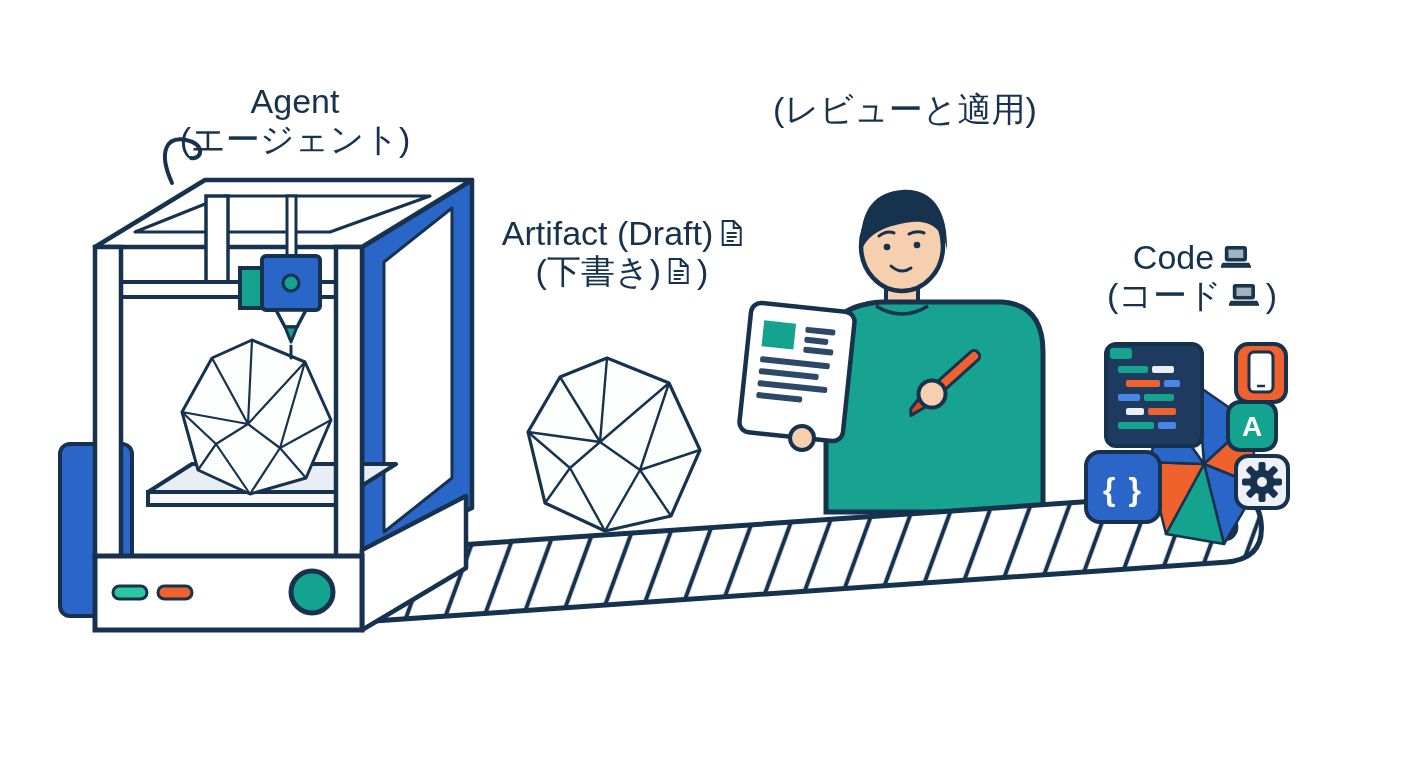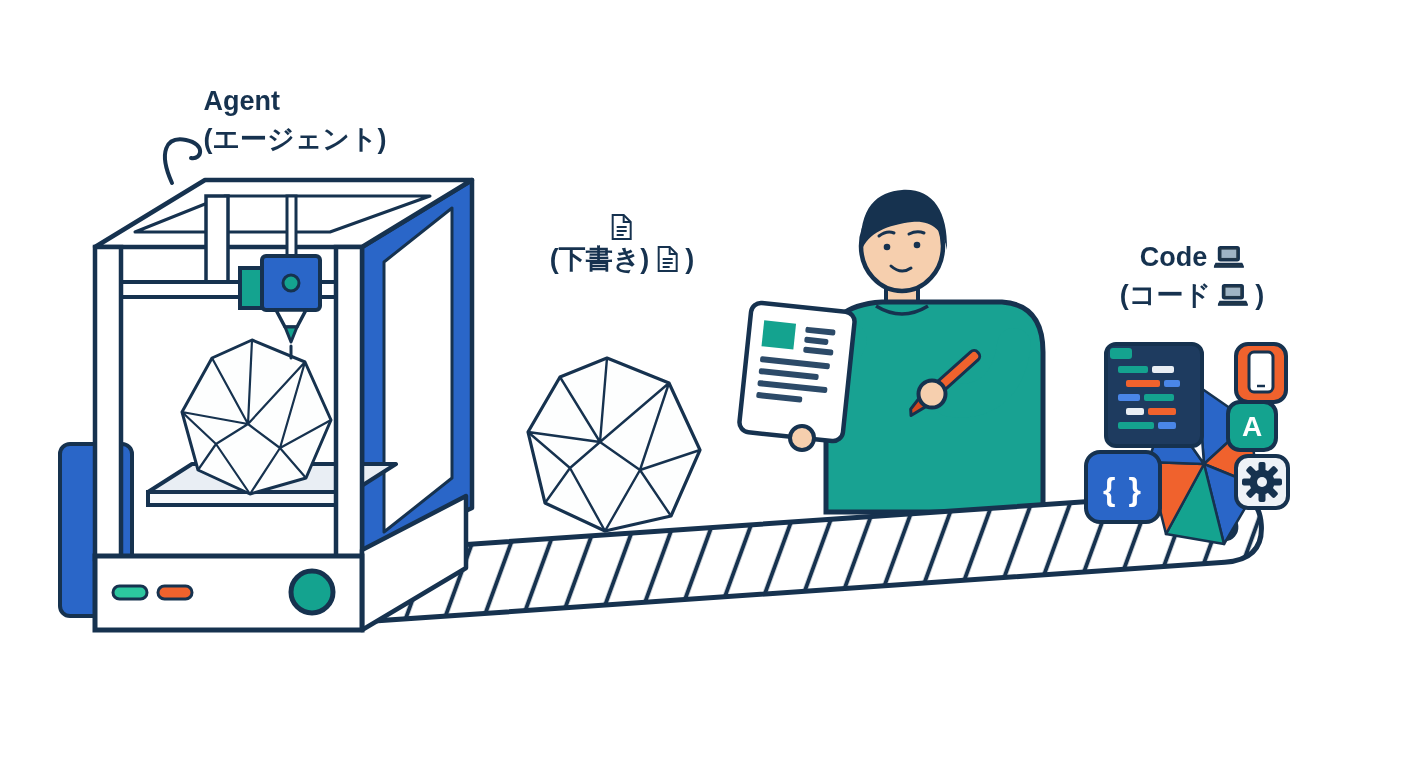--- a/index.html
+++ b/index.html
@@ -1,21 +1,21 @@
 <!DOCTYPE html>
 <html><head>
 <meta charset="utf-8">
 <style>
   *{margin:0;padding:0;box-sizing:border-box}
   html,body{width:1408px;height:768px;background:#ffffff;overflow:hidden;
     font-family:"Liberation Sans","DejaVu Sans",sans-serif}
   body{position:relative}
   .scene{position:absolute;left:0;top:0}
-  .label{position:absolute;transform:translateX(-50%);
-    color:#16324f;font-weight:700;font-size:27px;line-height:38px;white-space:nowrap}
+  .label{position:absolute;transform:translateX(-50%);text-align:center;
+    color:#16324f;font-weight:400;font-size:34px;line-height:38px;white-space:nowrap}
   .row{display:flex;align-items:center;justify-content:center;gap:7px}
   .inline-icon{display:inline-block;vertical-align:middle}
 </style>
 </head>
 <body>
 
 <svg class="scene" width="1408" height="768" viewBox="0 0 1408 768">
   <defs>
     <pattern id="beltStripes" width="40" height="90" patternUnits="userSpaceOnUse" patternTransform="skewX(-24)">
       <line x1="20" y1="-5" x2="20" y2="95" stroke="#16324f" stroke-width="4.5"></line>
@@ -174,20 +174,21 @@
   </g>
 </svg>
 
 <div class="label" style="left:295px;top:82px">
   <div>Agent</div>
   <div>(エージェント)</div>
 </div>
 
 <div class="label" style="left:622px;top:214px">
   <div class="row">
+    <span>Artifact (Draft)</span>
     <svg class="inline-icon" width="22" height="26" viewBox="0 0 22 26">
       <path d="M2,1 h11 l7,7 v17 h-18 z" fill="#ffffff" stroke="#16324f" stroke-width="2"></path>
       <path d="M13,1 v7 h7" fill="none" stroke="#16324f" stroke-width="2"></path>
       <line x1="6" y1="13" x2="16" y2="13" stroke="#16324f" stroke-width="2"></line>
       <line x1="6" y1="17" x2="16" y2="17" stroke="#16324f" stroke-width="2"></line>
       <line x1="6" y1="21" x2="13" y2="21" stroke="#16324f" stroke-width="2"></line>
     </svg>
   </div>
   <div class="row">
     <span>(下書き)</span>
@@ -196,20 +197,21 @@
       <path d="M13,1 v7 h7" fill="none" stroke="#16324f" stroke-width="2"></path>
       <line x1="6" y1="13" x2="16" y2="13" stroke="#16324f" stroke-width="2"></line>
       <line x1="6" y1="17" x2="16" y2="17" stroke="#16324f" stroke-width="2"></line>
       <line x1="6" y1="21" x2="13" y2="21" stroke="#16324f" stroke-width="2"></line>
     </svg>
     <span>)</span>
   </div>
 </div>
 
 <div class="label" style="left:905px;top:90px">
+  <div>(レビューと適用)</div>
 </div>
 
 <div class="label" style="left:1192px;top:238px">
   <div class="row">
     <span>Code</span>
     <svg class="inline-icon" width="30" height="24" viewBox="0 0 32 26">
       <rect x="5" y="2" width="22" height="15" rx="2" fill="#223748" stroke="#16324f" stroke-width="2"></rect>
       <rect x="8" y="5" width="16" height="9" fill="#9fb4c4"></rect>
       <path d="M2,20 L30,20 L32,24 L0,24 Z" fill="#223748" stroke="#16324f" stroke-width="1.5"></path>
     </svg>

